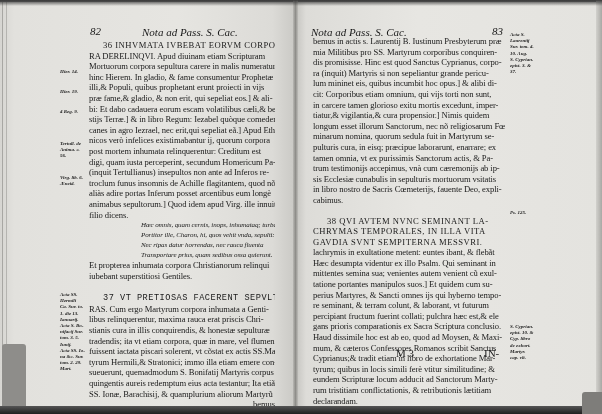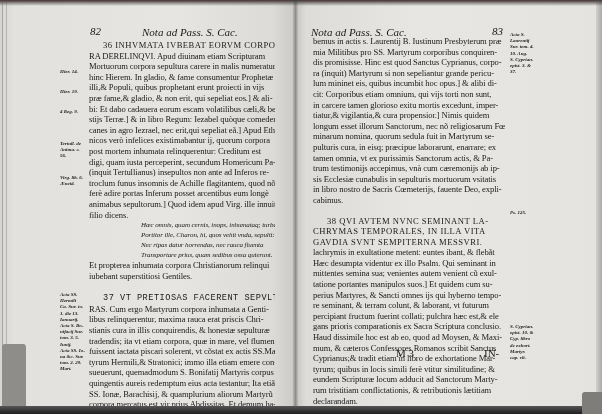--- a/index.html
+++ b/index.html
@@ -1,21 +1,21 @@
 <!DOCTYPE html>
 <html><head>
   <meta charset="utf-8">
   <style>
     * { box-sizing: border-box; margin: 0; padding: 0; }
     html, body { width: 602px; height: 414px; overflow: hidden; background: #2a2a2a; }
     body { position: relative; font-family: "Liberation Serif", "DejaVu Serif", serif; color: #1a1a1a; }
 
     .spread {
       position: absolute; left: 0; top: 0; width: 602px; height: 414px;
-      background: #fca5a5;
+      background: #737373;
     }
     .page {
       position: absolute; top: 2px; height: 408px;
       background: #e4e3df;
       overflow: hidden;
     }
     .page.left {
       left: 0; width: 296px;
       background: linear-gradient(to right, #d6d5d1 0px, #e2e1dd 14px, #e6e5e1 60%, #dcdbd7 92%, #c9c8c4 100%);
     }
@@ -91,41 +91,40 @@
         <span class="line">illi,&amp; Populi, quibus prophetant erunt proiecti in vijs</span>
         <span class="line">præ fame,&amp; gladio, &amp; non erit, qui sepeliat eos.] &amp; ali-</span>
         <span class="line">bi: Et dabo cadauera eorum escam volatilibus cæli,&amp; be-</span>
         <span class="line">stijs Terræ.] &amp; in libro Regum: Iezabel quòque comedent</span>
         <span class="line">canes in agro Iezrael, nec erit,qui sepeliat eã.] Apud Eth-</span>
         <span class="line">nicos verò infelices existimabantur ij, quorum corpora</span>
         <span class="line">post mortem inhumata relinquerentur: Creditum est</span>
         <span class="line">digi, quam iusta perceperint, secundum Homericum Pa-</span>
         <span class="line">(inquit Tertullianus) insepultos non ante ad Inferos re-</span>
         <span class="line">troclum funus insomnis de Achille flagitantem, quod nõ</span>
-        <span class="line">ferè adire portas Inferum posset arcentibus eum longè</span>
+        <span class="line">aliàs adire portas Inferum posset arcentibus eum longè</span>
         <span class="line">animabus sepultorum.] Quod idem apud Virg. ille innuit</span>
         <span class="line">filio dicens.</span>
         <span class="line verse">Hæc omnis, quam cernis, inops, inhumataq; turba est:</span>
         <span class="line verse">Portitor ille, Charon, hi, quos vehit vnda, sepulti:</span>
         <span class="line verse">Nec ripas datur horrendas, nec rauca fluenta</span>
         <span class="line verse">Transportare prius, quam sedibus ossa quierunt.</span>
         <span class="line">Et propterea inhumata corpora Christianorum relinqui</span>
         <span class="line">iubebant superstitiosi Gentiles.</span>
         <span class="line" style="height: 12px;"></span>
         <span class="line caps" style="padding-left: 14px; font-family: Liberation Mono, monospace;">37 VT PRETIOSAS FACERENT SEPVLTV-</span>
         <span class="line">RAS. Cum ergo Martyrum corpora inhumata a Genti-</span>
         <span class="line">libus relinquerentur, maxima rauca erat priscis Chri-</span>
         <span class="line">stianis cura in illis conquirendis, &amp; honestæ sepulturæ</span>
         <span class="line">tradendis; ita vt etiam corpora, quæ in mare, vel flumen</span>
         <span class="line">fuissent iactata piscari solerent, vt cõstat ex actis SS.Mar-</span>
         <span class="line">tyrum Hermili,&amp; Stratonici; immo illa etiam emere con-</span>
         <span class="line">sueuerunt, quemadmodum S. Bonifatij Martyris corpus</span>
         <span class="line">quingentis aureis redemptum eius acta testantur; Ita etiã</span>
         <span class="line">SS. Ionæ, Barachisij, &amp; quamplurium aliorum Martyrũ</span>
-        <span class="line">corpora mercatus est vir prius Abdissitas, Et demum ha-</span>
         <span class="line" style="text-align: right;">bemus</span>
       </div>
 
     <div id="left-margins">
         <div class="margin-note" style="left: 60px; top: 67px;">
           <div>Hier. 14.</div>
         </div>
         <div class="margin-note" style="left: 60px; top: 87px;">
           <div>Hier. 19.</div>
         </div>
@@ -160,21 +159,21 @@
   </div>
 
   <div class="page right">
     <div class="header" style="left:15px;">Nota ad Pass. S. Cac.</div>
     <div class="pnum" style="left:196px;">83</div>
 
     <div class="body-text" id="right-body" style="left:8px; top:34px; width:202px;margin-left:9px;">
         <span class="line">bemus in actis s. Laurentij B. Iustinum Presbyterum præ</span>
         <span class="line">mia Militibus pro SS. Martyrum corporibus conquiren-</span>
         <span class="line">dis promisisse. Hinc est quod Sanctus Cyprianus, corpo-</span>
-        <span class="line">ra (inquit) Martyrum si non sepeliantur grande pericu-</span>
+        <span class="line">ra (inquit) Martyris si non sepeliantur grande pericu-</span>
         <span class="line">lum mininet eis, quibus incumbit hoc opus.] &amp; alibi di-</span>
         <span class="line">cit: Corporibus etiam omnium, qui vijs torti non sunt,</span>
         <span class="line">in carcere tamen glorioso exitu mortis excedunt, imper-</span>
         <span class="line">tiatur,&amp; vigilantia,&amp; cura propensior.] Nimis quidem</span>
         <span class="line">longum esset illorum Sanctorum, nec nõ religiosarum Fœ</span>
         <span class="line">minarum nomina, quorum sedula fuit in Martyrum se-</span>
         <span class="line">pulturis cura, in eisq; præcipue laborarunt, enarrare; ex</span>
         <span class="line">tamen omnia, vt ex purissimis Sanctorum actis, &amp; Pa-</span>
         <span class="line">trum testimonijs accepimus, vnà cum cæremonijs ab ip-</span>
         <span class="line">sis Ecclesiæ cunabulis in sepulturis mortuorum vsitatis</span>

